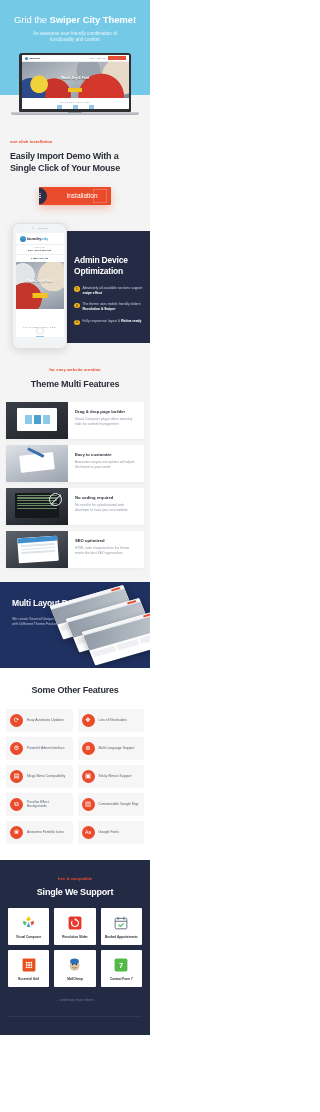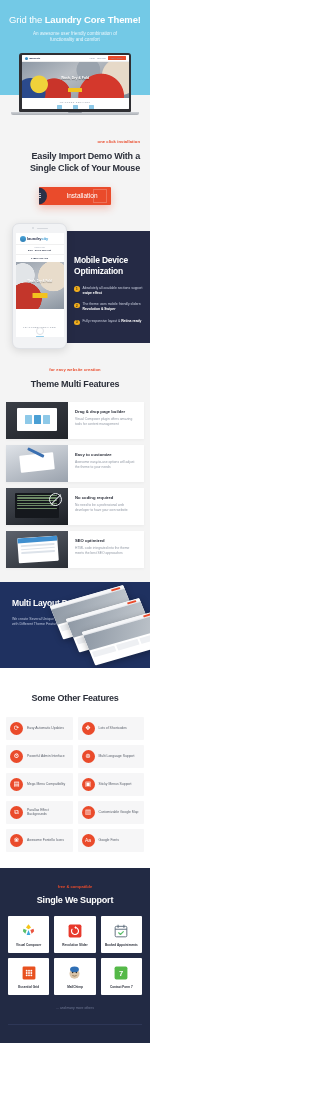--- a/index.html
+++ b/index.html
@@ -103,21 +103,21 @@
     background: linear-gradient(180deg,#cfd2d6,#a9adb3);
     border-radius: 0 0 2px 2px;
     position: relative; left: -8px;
   }
   .laptop-notch {
     position:absolute; left:50%; top:0; transform:translateX(-50%);
     width: 14px; height:1px; background:#9297a0; border-radius:0 0 2px 2px;
   }
 
   
-  .install { background:#f4f4f4; text-align:right; padding: 14px 10px 18px; }
+  .install { background:#f4f4f4; text-align:left; padding: 14px 10px 18px; }
   .eyebrow {
     color:#ea4b2b; font-size:4.1px; font-weight:700; letter-spacing:0.1px;
   }
   .h2 {
     color:#2b2f3a; font-size:9px; line-height:12px; font-weight:700;
     margin-top:6px; letter-spacing:-0.2px;
   }
   .install-btn-wrap { margin-top:13px; display:flex; justify-content:center; }
   .install-btn {
     position:relative; background:#ea4b2b; color:#fff;
@@ -299,21 +299,21 @@
   .plug-more { color:#6f7894; font-size:3.4px; margin-top:11px;}
   .foot-rule { height:1px; background:#2e3757; margin-top:14px;}
 </style>
 </head>
 <body>
 
 <div class="page">
 
   <section class="hero">
     <h1 class="hero-title">
-      <span>Grid the </span><b>Laundry Core Theme!</b>
+      <span>Grid the </span><b>Swiper City Theme!</b>
     </h1>
     <p class="hero-sub">An awesome user friendly combination of functionality and comfort</p>
 
     <div class="hero-stage">
       <div class="hero-split"></div>
       <div class="laptop">
         <div class="laptop-body">
           <div class="laptop-screen">
             <div class="lnav">
               <div class="lnav-logo">
@@ -385,21 +385,21 @@
         </div>
         <div class="p-feat">
           <span>FEATURED SERVICES</span>
           <div class="ic"></div>
         </div>
         <span class="phone-home"></span>
       </div>
     </div>
 
     <div class="m-copy">
-      <h2 class="m-title">Mobile Device Optimization</h2>
+      <h2 class="m-title">Admin Device Optimization</h2>
       <ul class="m-list">
         <li class="m-item">
           <span class="m-num">1</span>
           <span class="m-txt"><span>Absolutely all available sections support </span><b>swipe effect</b></span>
         </li>
         <li class="m-item">
           <span class="m-num">2</span>
           <span class="m-txt"><span>The theme uses mobile friendly sliders: </span><b>Revolution &amp; Swiper</b></span>
         </li>
         <li class="m-item">
@@ -508,21 +508,21 @@
         <div class="mrow">
             <i></i>
             <i></i>
             <i></i>
           </div>
       </div>
     </div>
   </section>
 
   <section class="other">
-    <h2 class="h2" style="margin-top:8px">Some Other Features</h2>
+    <h2 class="h2" style="margin-top:0">Some Other Features</h2>
     <div class="grid2">
       <div class="gcell">
         <span class="gico">⟳</span>
         <span class="gtxt">Easy Automatic Updates</span>
       </div>
       <div class="gcell">
         <span class="gico">❖</span>
         <span class="gtxt">Lots of Shortcodes</span>
       </div>
       <div class="gcell">

